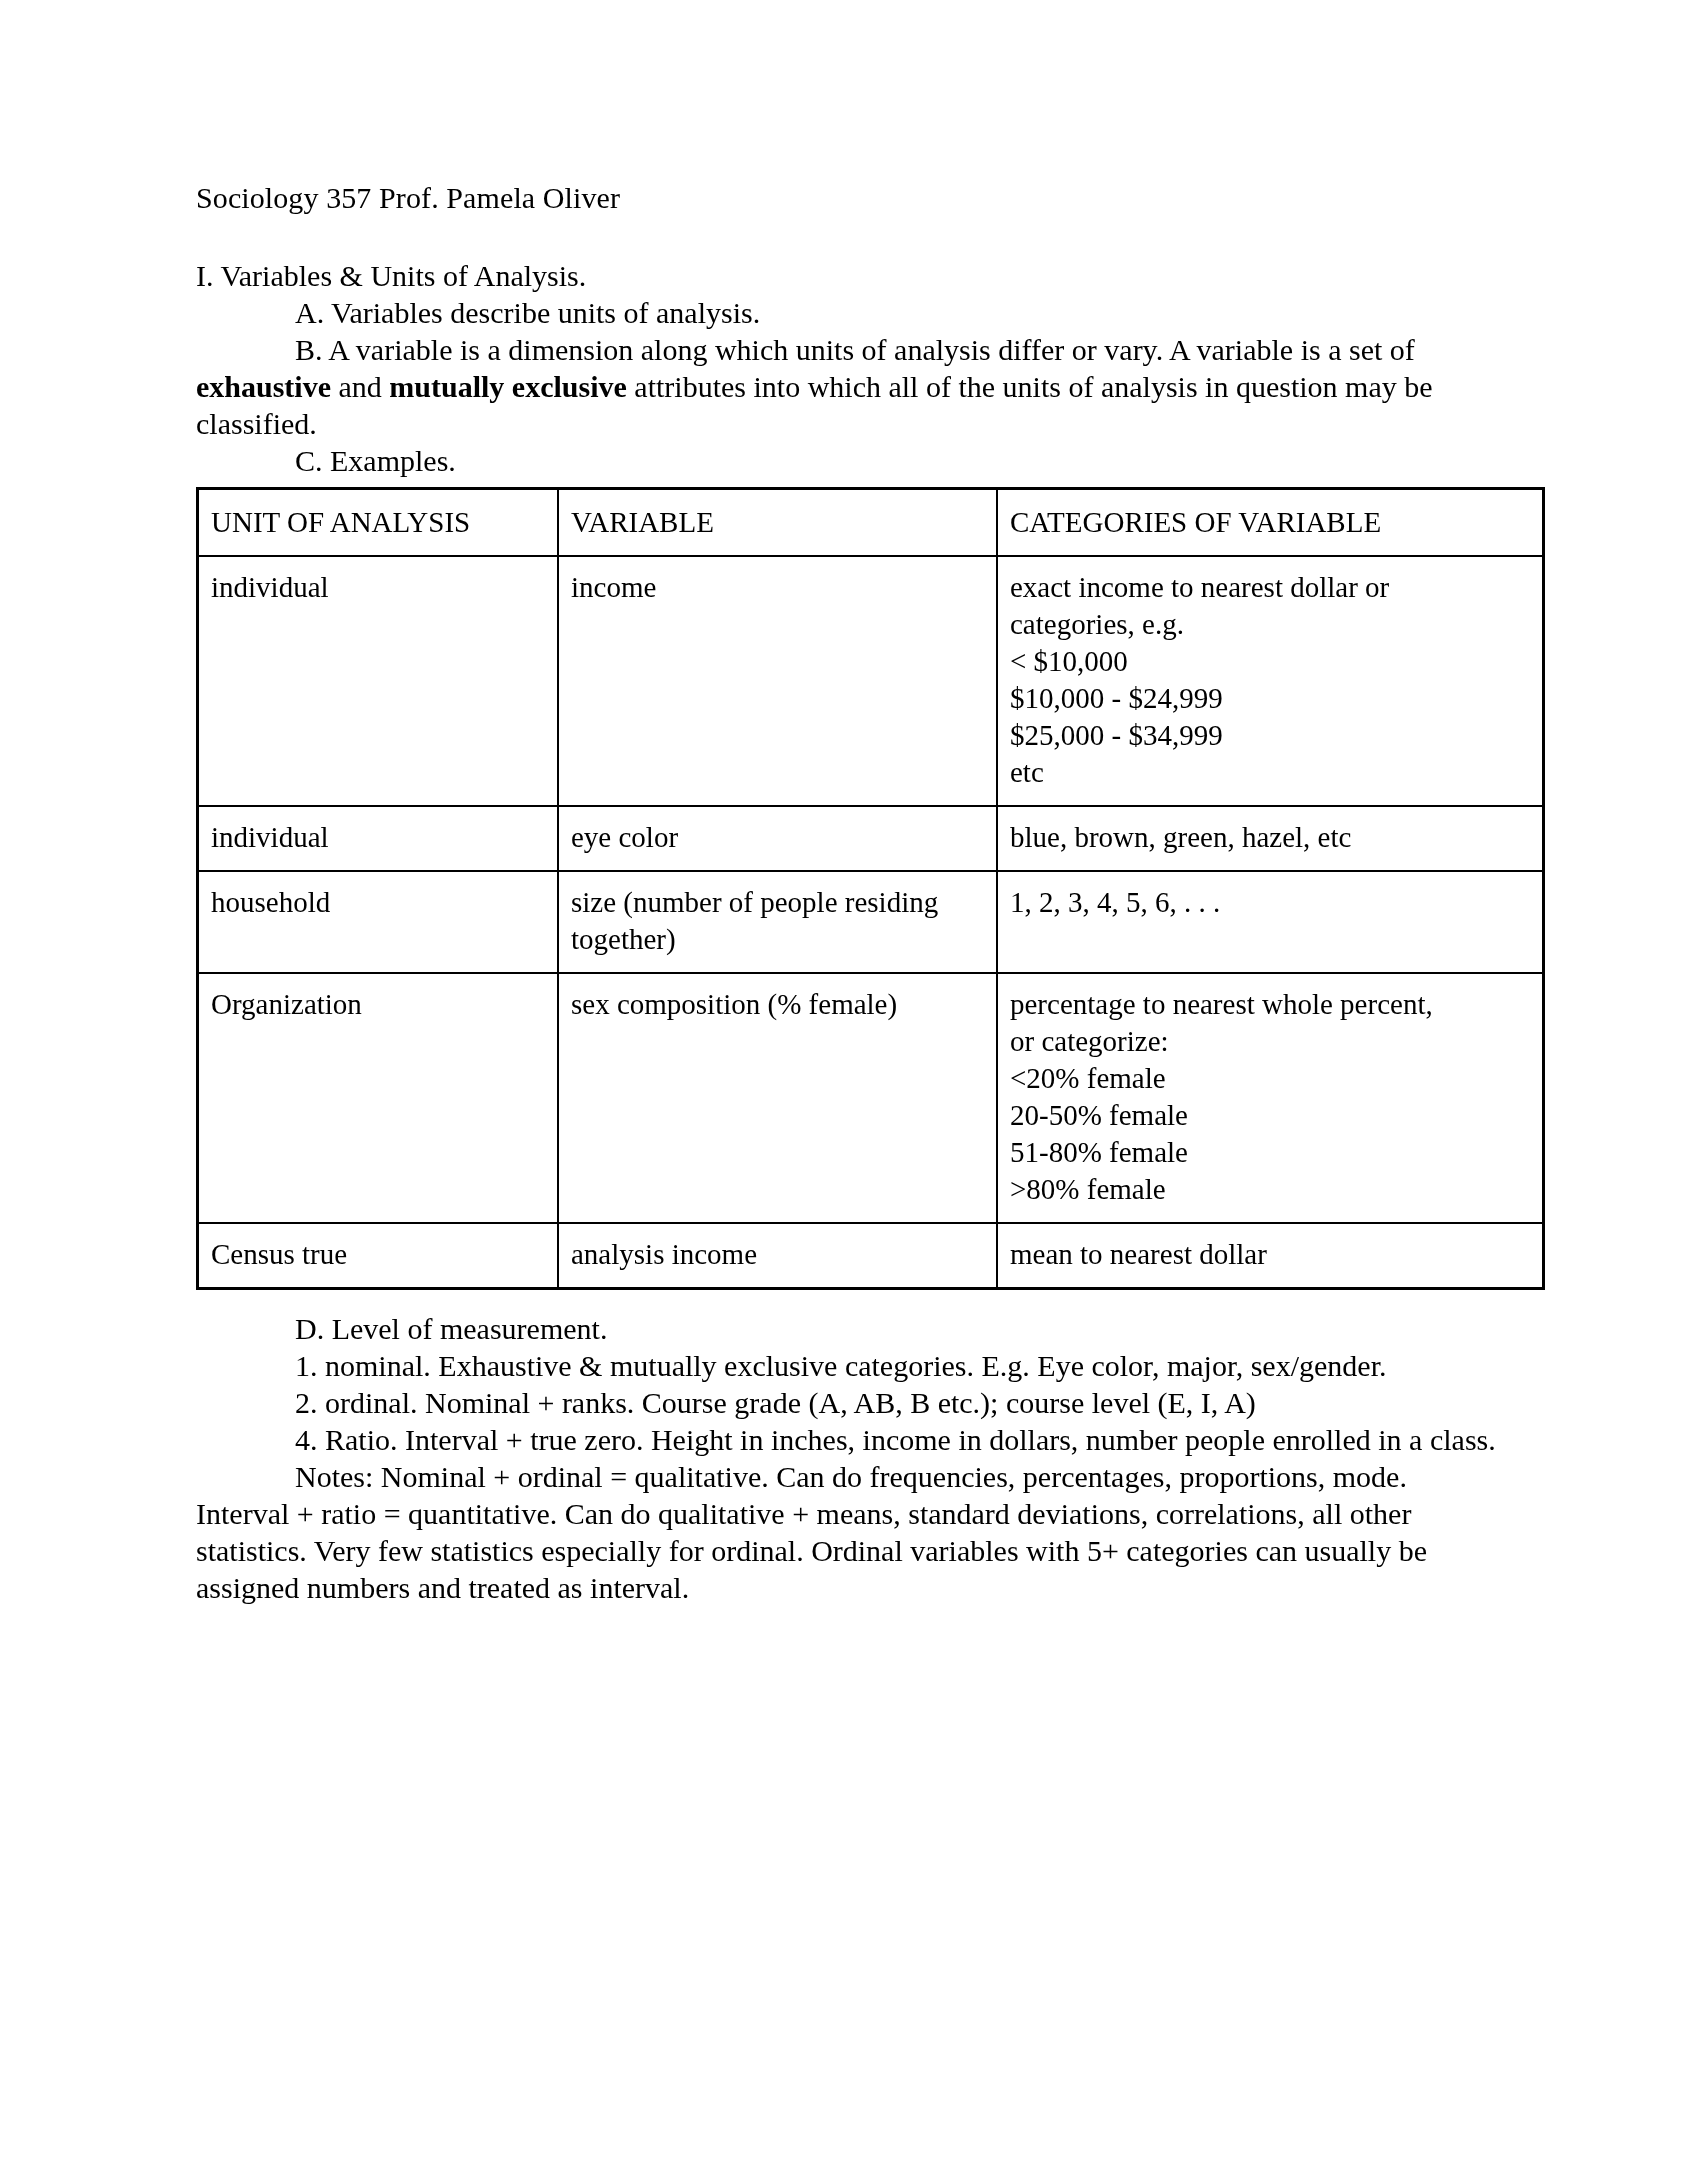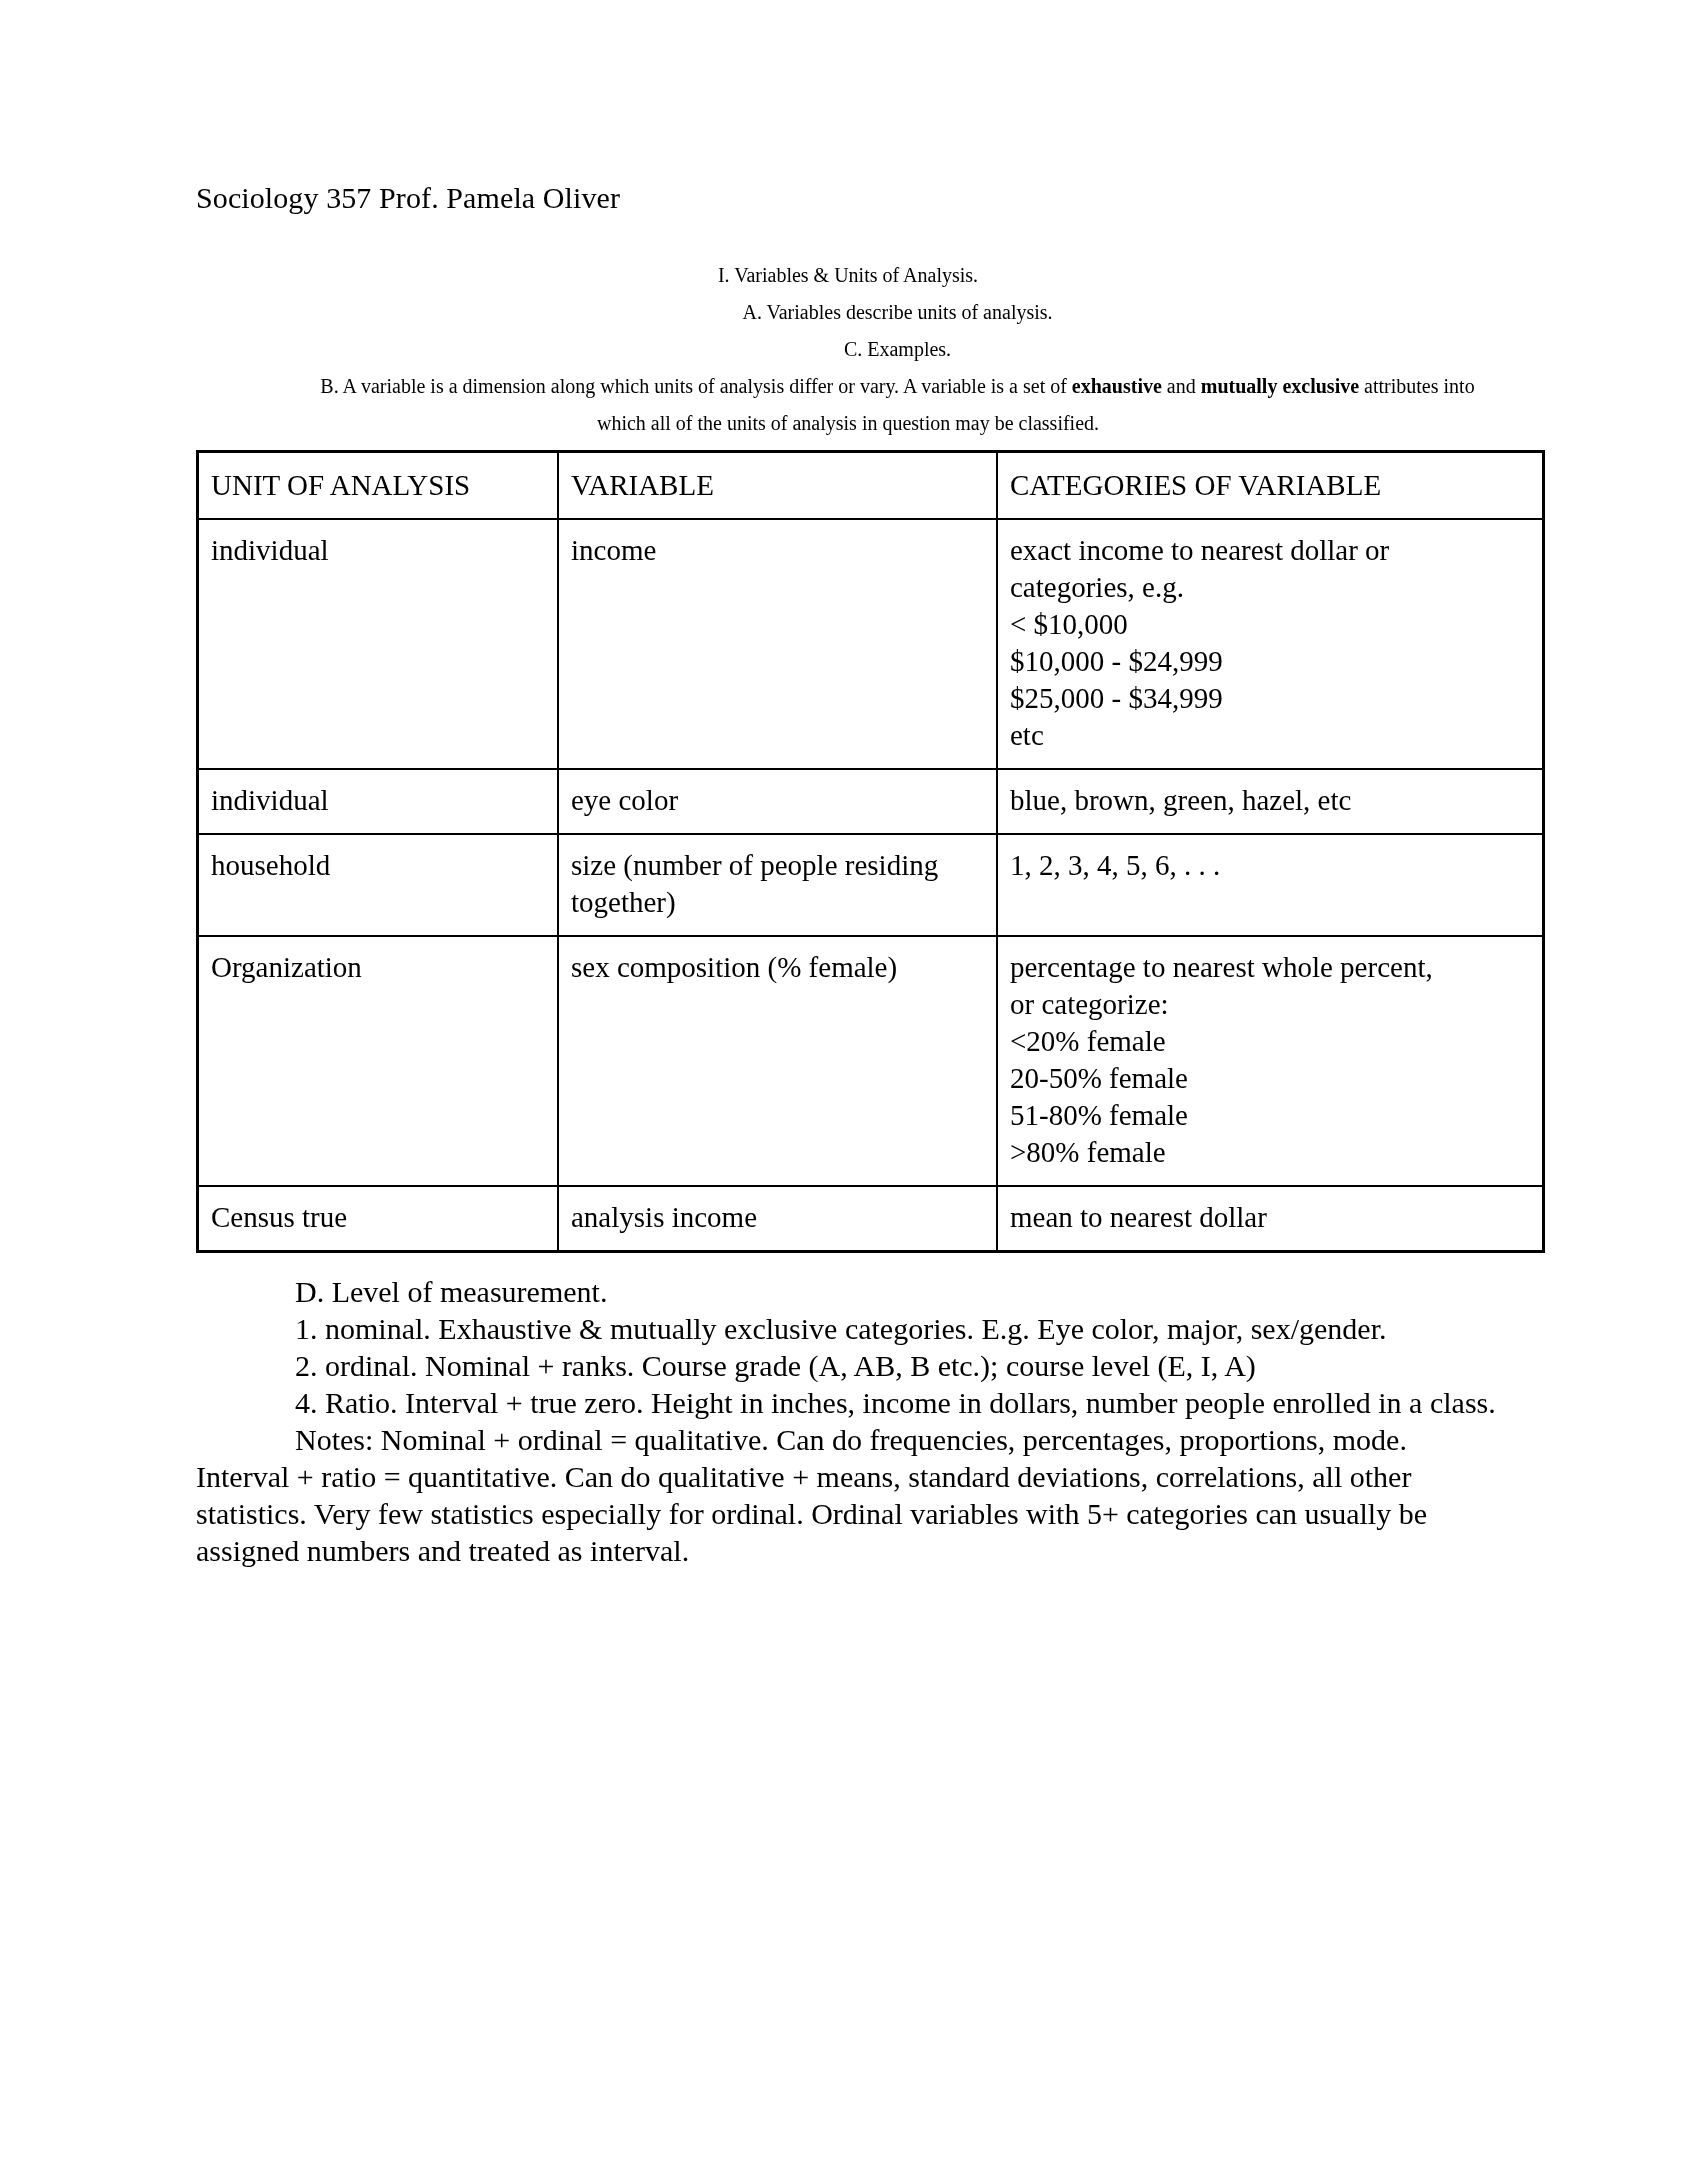--- a/index.html
+++ b/index.html
@@ -22,24 +22,24 @@
     box-sizing: border-box;
     padding: 183px 183px 0 196px;
   }
   .doc-title {
     font-size: 30px;
     line-height: 1.0;
     margin: 0 0 44px 0;
     letter-spacing: 0.1px;
   }
   .para {
-    font-size: 20px;
+    font-size: 30px;
     line-height: 37px;
     margin: 0;
-    text-align: center;
+    text-align: left;
   }
   .hang {
     text-indent: 99px;
   }
   .lvl-a {
     text-indent: 99px;
   }
   b, strong { font-weight: bold; }
 
   table.examples {
@@ -87,23 +87,23 @@
 <body>
 
 <div class="page">
 
   <p class="doc-title">Sociology 357   Prof. Pamela Oliver</p>
 
   <p class="para">I.  Variables &amp; Units of Analysis.</p>
 
   <p class="para lvl-a">A.  Variables describe units of analysis.</p>
 
+  <p class="para hang"><span>B.  A variable is a dimension along which units of analysis differ or vary.  A variable is a set of </span><b>exhaustive</b><span> and </span><b>mutually exclusive</b><span> attributes into which all of the units of analysis in question may be classified.</span></p>
+
   <p class="para lvl-a">C.  Examples.</p>
-
-  <p class="para hang"><span>B.  A variable is a dimension along which units of analysis differ or vary.  A variable is a set of </span><b>exhaustive</b><span> and </span><b>mutually exclusive</b><span> attributes into which all of the units of analysis in question may be classified.</span></p>
 
   <table class="examples">
     <thead>
       <tr>
         <th class="col-1">UNIT OF ANALYSIS</th>
         <th class="col-2">VARIABLE</th>
         <th class="col-3">CATEGORIES OF VARIABLE</th>
       </tr>
     </thead>
     <tbody>

